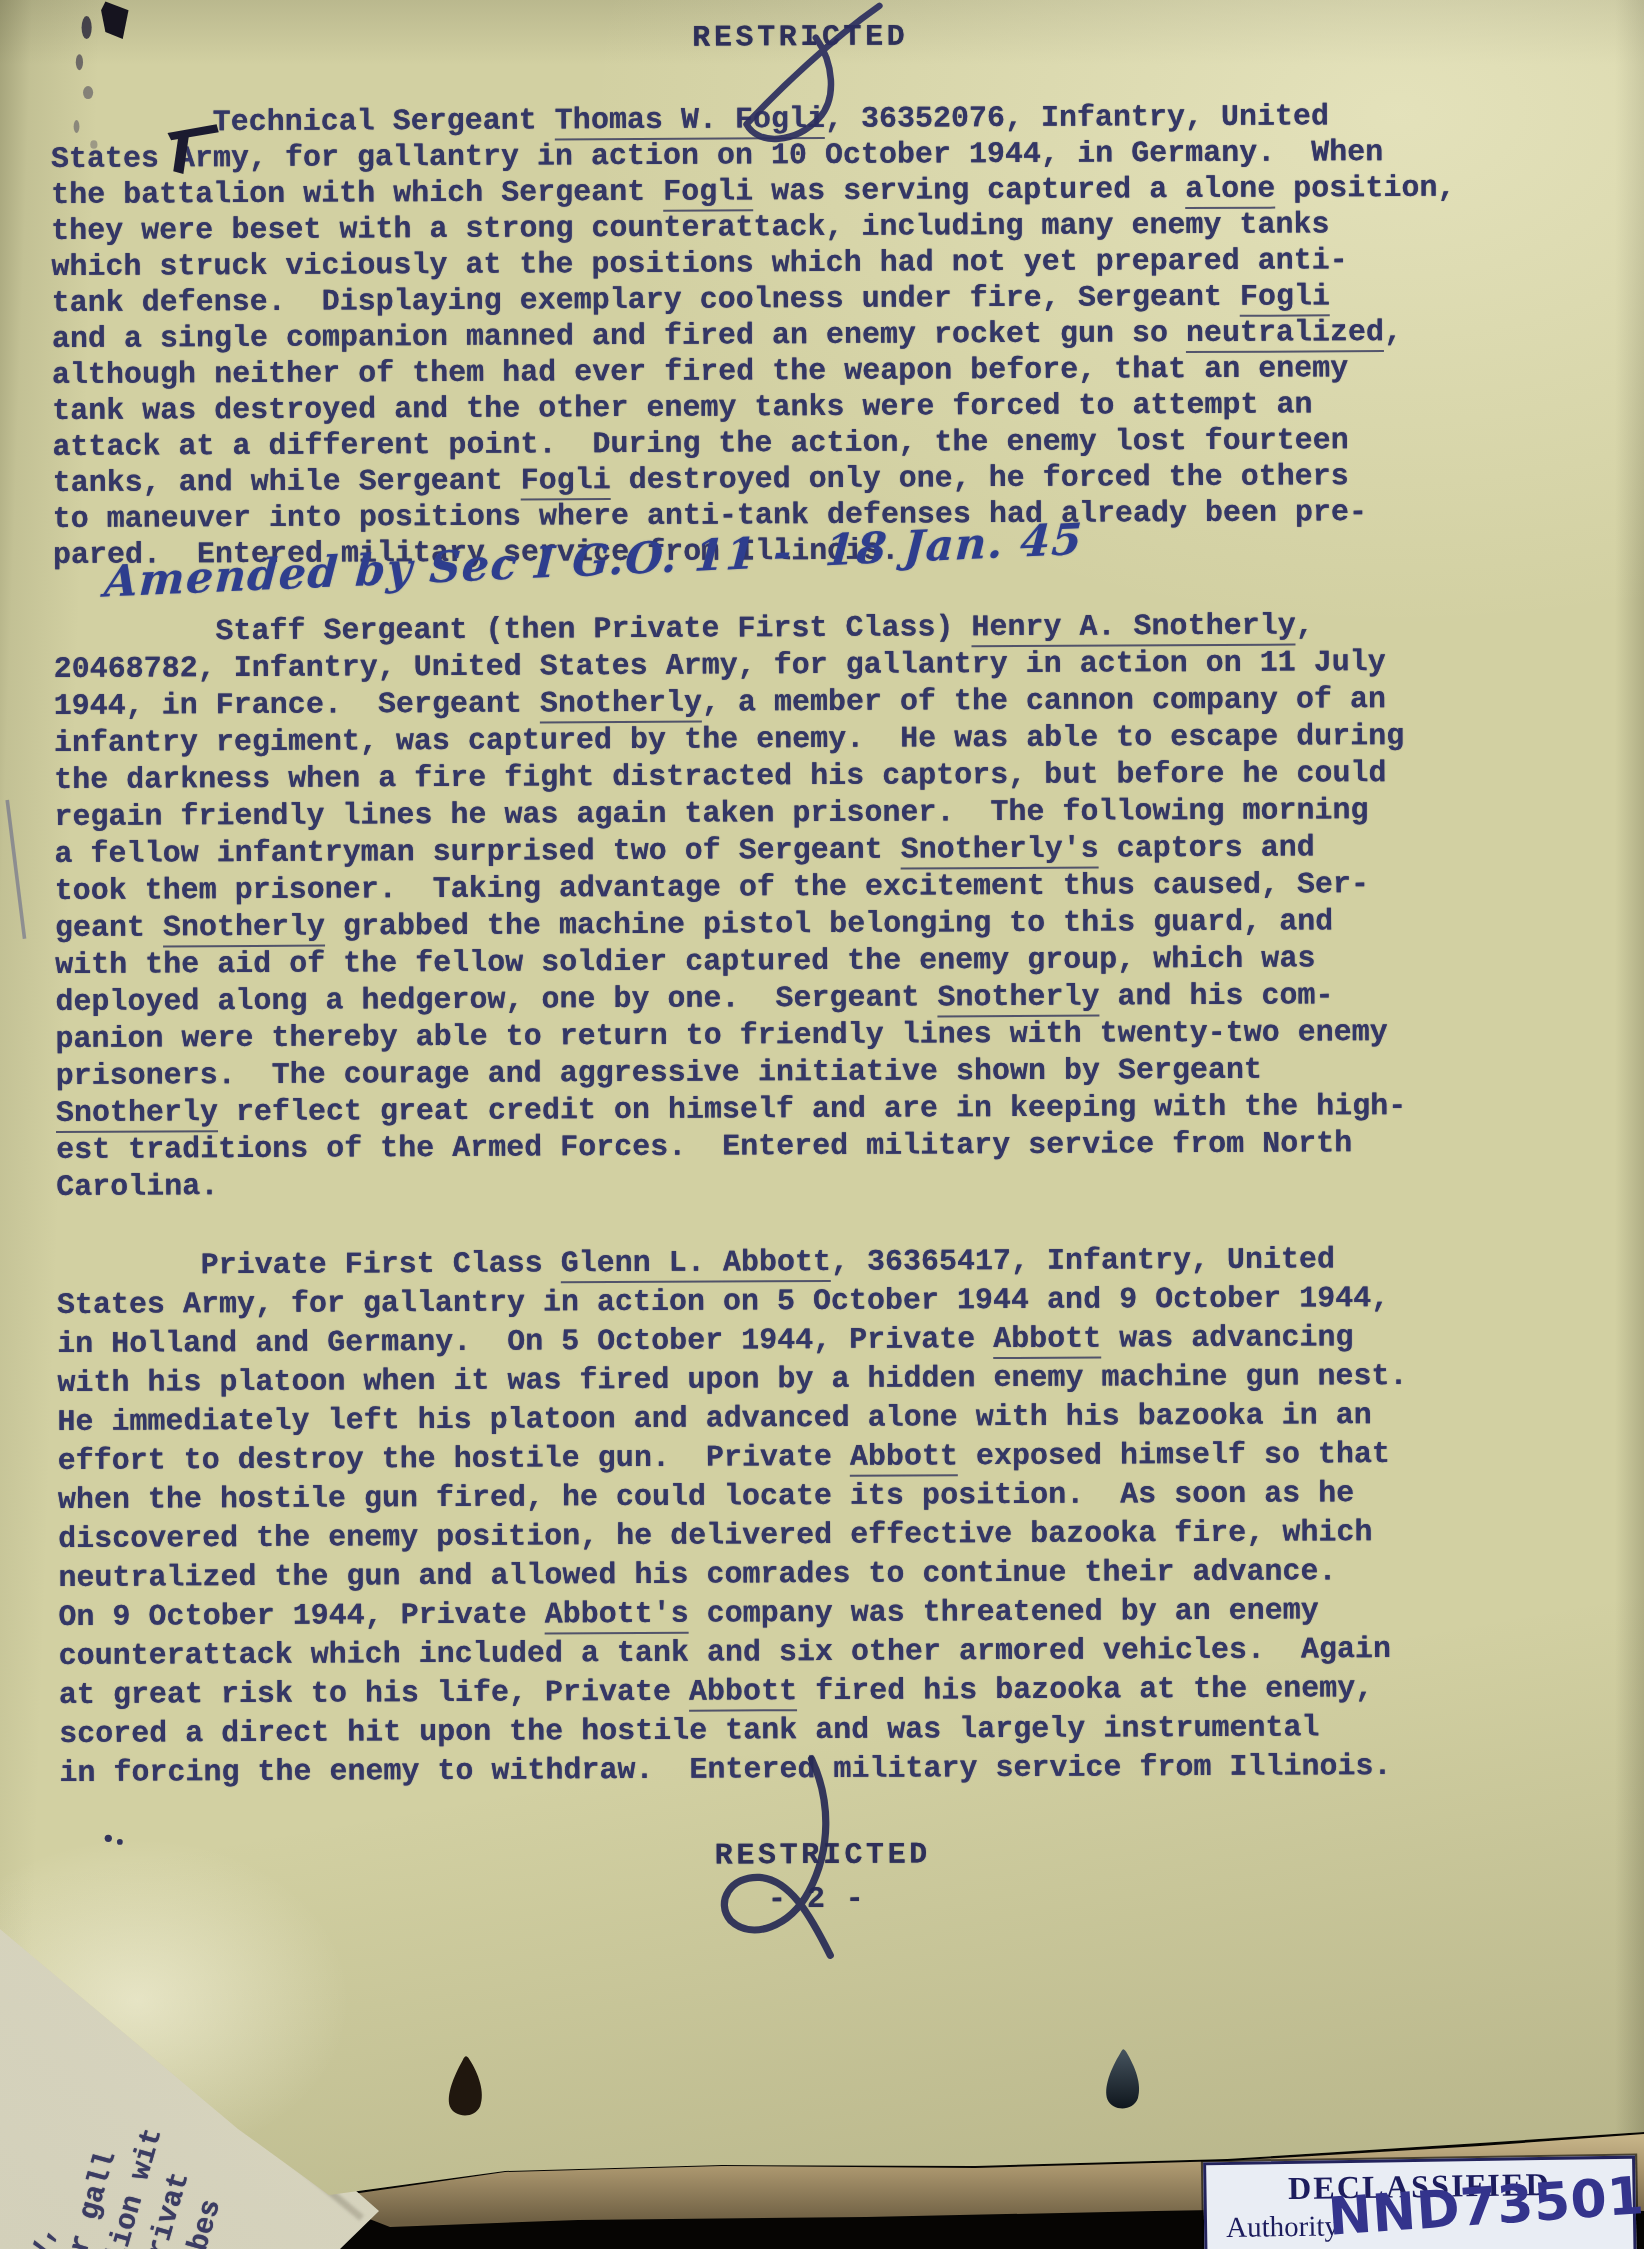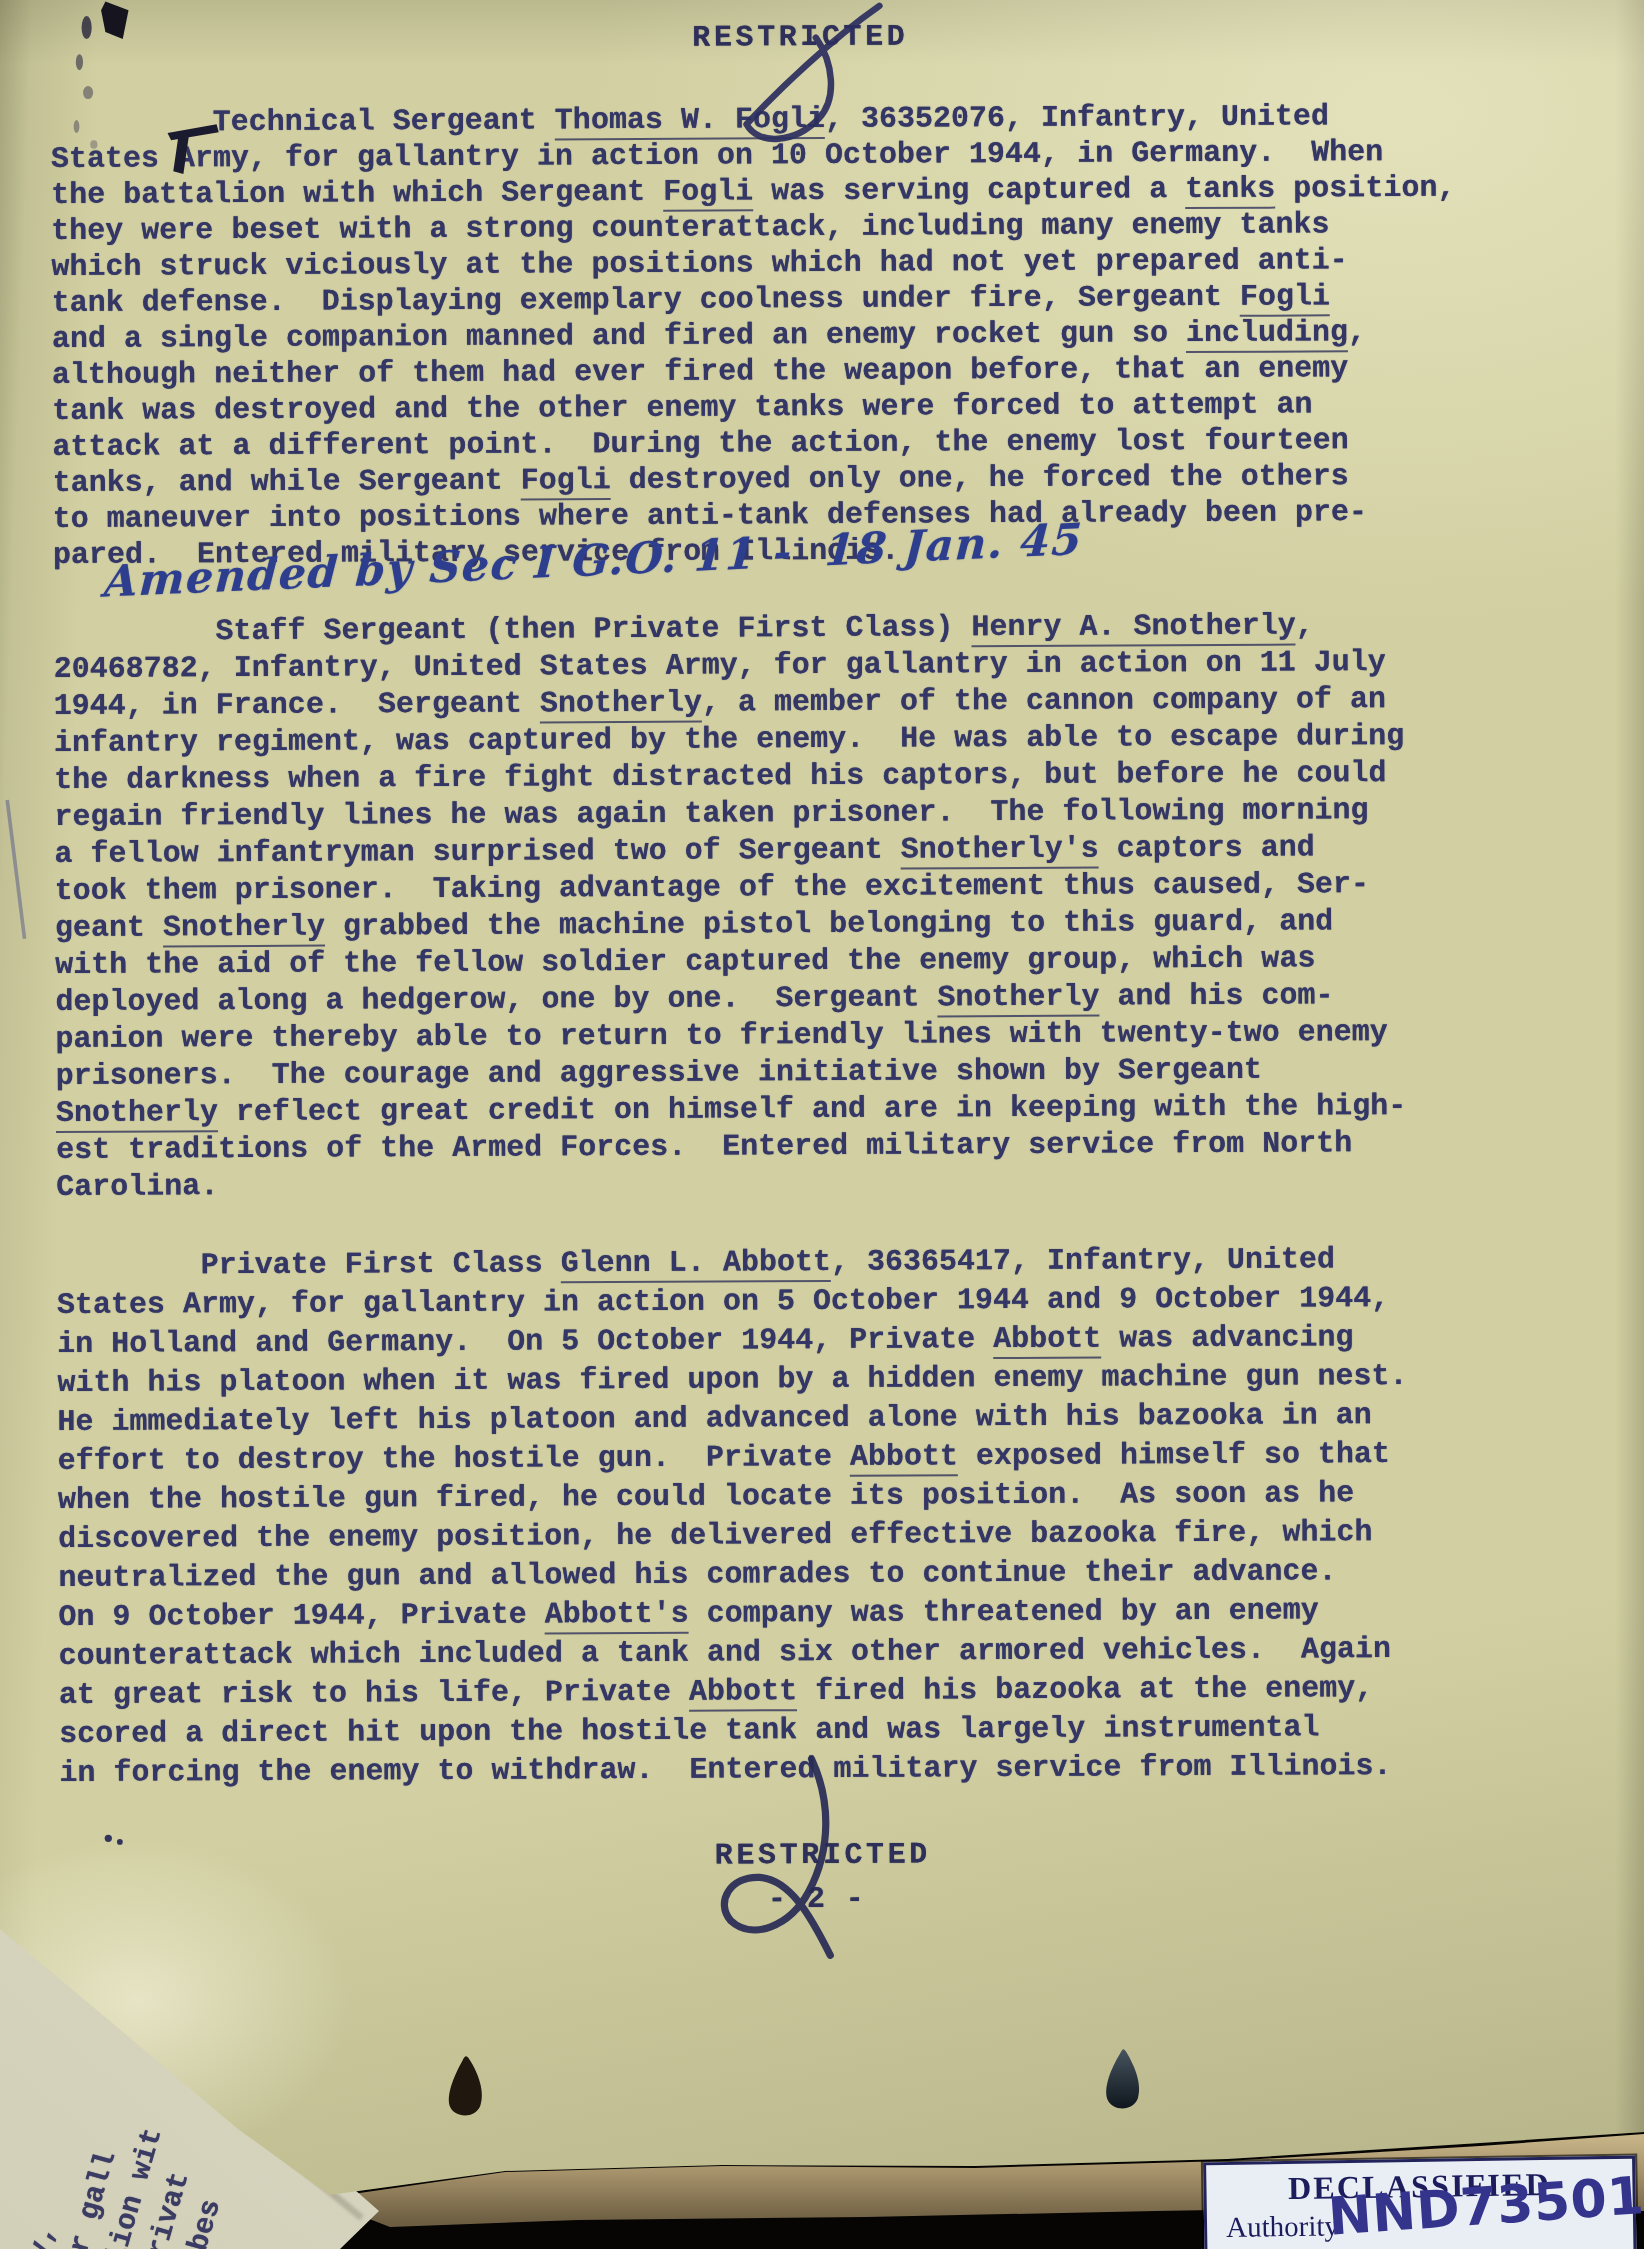--- a/index.html
+++ b/index.html
@@ -80,25 +80,25 @@
   </div>
   <div class="crease"></div>
 
   <div class="sheet">
     <div class="typed">
       <div class="restricted r-top">RESTRICTED</div>
 
       <div class="para p1">
           <div class="tline">         Technical Sergeant <u>Thomas W. Fogli</u>, 36352076, Infantry, United</div>
           <div class="tline">States Army, for gallantry in action on 10 October 1944, in Germany.  When</div>
-          <div class="tline">the battalion with which Sergeant <u>Fogli</u> was serving captured a <u>tanks</u> position,</div>
+          <div class="tline">the battalion with which Sergeant <u>Fogli</u> was serving captured a <u>alone</u> position,</div>
           <div class="tline">they were beset with a strong counterattack, including many enemy tanks</div>
           <div class="tline">which struck viciously at the positions which had not yet prepared anti-</div>
           <div class="tline">tank defense.  Displaying exemplary coolness under fire, Sergeant <u>Fogli</u></div>
-          <div class="tline">and a single companion manned and fired an enemy rocket gun so <u>including</u>,</div>
+          <div class="tline">and a single companion manned and fired an enemy rocket gun so <u>neutralized</u>,</div>
           <div class="tline">although neither of them had ever fired the weapon before, that an enemy</div>
           <div class="tline">tank was destroyed and the other enemy tanks were forced to attempt an</div>
           <div class="tline">attack at a different point.  During the action, the enemy lost fourteen</div>
           <div class="tline">tanks, and while Sergeant <u>Fogli</u> destroyed only one, he forced the others</div>
           <div class="tline">to maneuver into positions where anti-tank defenses had already been pre-</div>
           <div class="tline">pared.  Entered military service from Illinois.</div>
         </div>
 
       <div class="hand">Amended by Sec I G.O. 11 -  18 Jan. 45</div>
 

